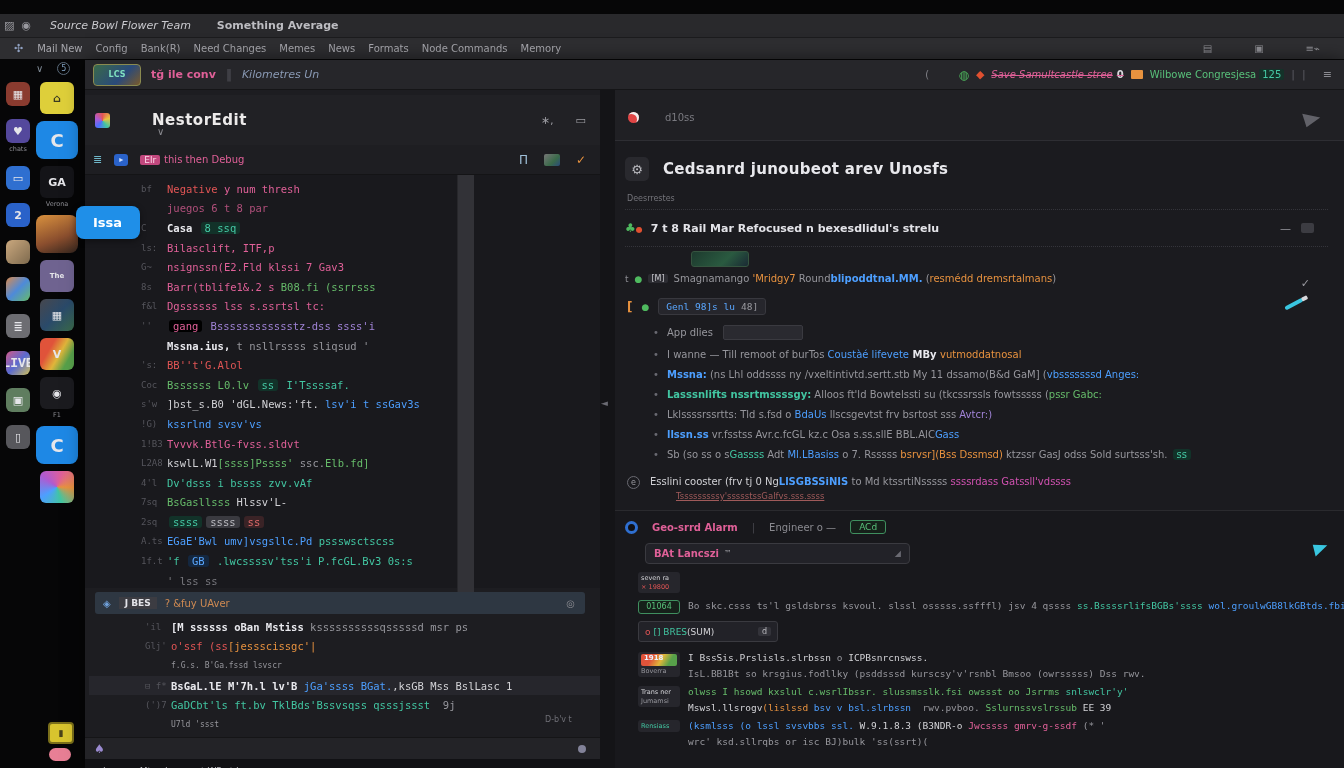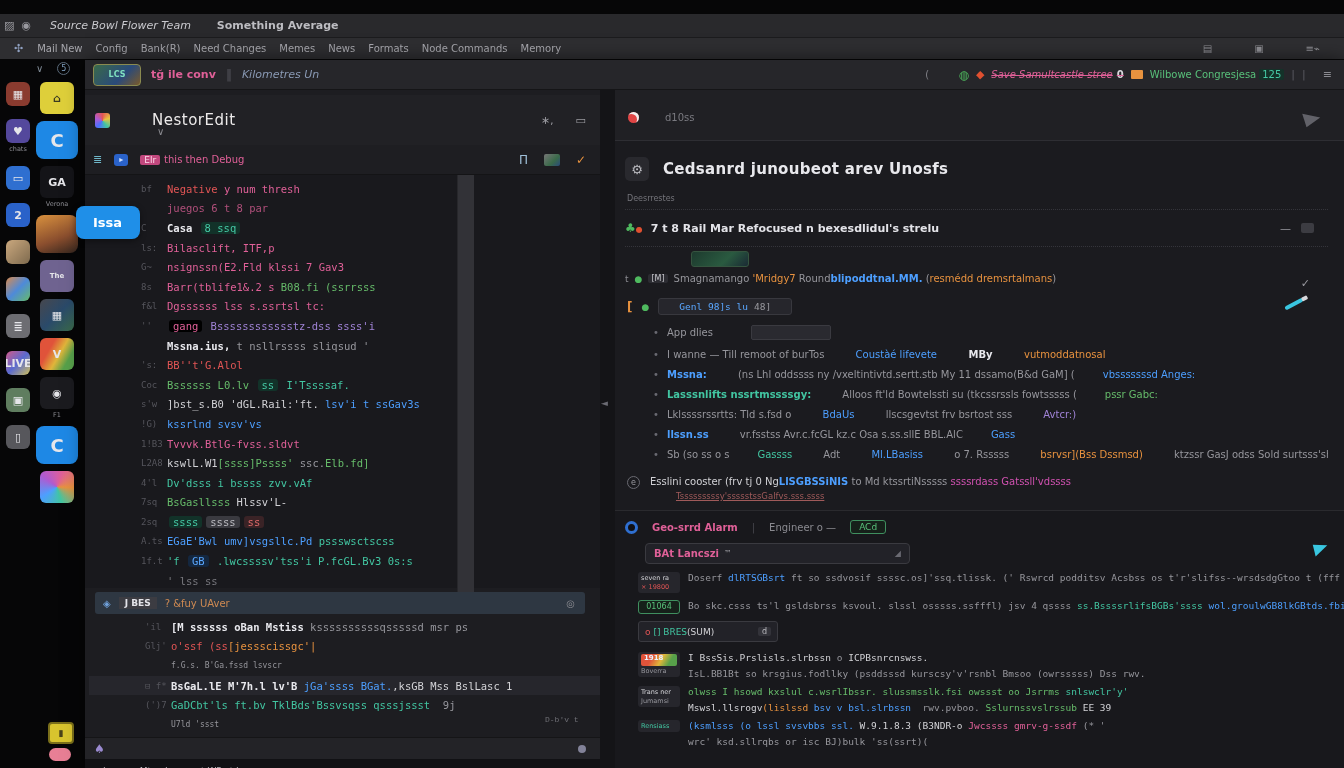--- a/index.html
+++ b/index.html
@@ -89,21 +89,21 @@
   
   .left-pane { position:absolute; left:0; top:30px; width:515px; height:678px;
                background:#1d1d21; }
   .divider { position:absolute; left:515px; top:30px; width:15px; height:678px;
              background:#141417; }
   .splitter-handle { position:absolute; left:1px; top:308px; color:#6a6a72; font-size:9px; }
   .ed-header { position:absolute; left:0; top:5px; width:100%; height:50px;
                background:#212125; display:flex; align-items:center; padding:0 14px 0 10px; }
   .ed-appicon { width:15px; height:15px; border-radius:3px;
                 background:conic-gradient(#e25555,#e8c23f,#42c6a2,#4d6fff,#b05ad0,#e25555); }
-  .ed-title { font-size:15px; font-weight:normal; color:#eceaea; margin-left:42px;
+  .ed-title { font-size:15px; font-weight:bold; color:#eceaea; margin-left:42px;
               letter-spacing:.5px; }
   .ed-chevron { position:absolute; left:72px; top:36px; color:#8a8a90; font-size:10px; }
   .ed-header-right { margin-left:auto; display:flex; gap:22px; color:#9a9aa0; font-size:11px; }
   .ed-toolbar { position:absolute; left:0; top:55px; width:100%; height:30px; background:#1e1e22;
                 border-bottom:1px solid #141416; display:flex; align-items:center;
                 padding:0 14px 0 8px; }
   .tbi { font-size:11px; margin-right:12px; }
   .tbi.t { color:#6fb7c9; }
   .tbi.b { color:#cfe2ff; background:#2a62c9; border-radius:3px; width:14px; height:12px;
            font-size:8px; display:inline-flex; align-items:center; justify-content:center; }
@@ -182,31 +182,31 @@
   .rc-r2line .mini { color:#8a8a90; font-size:9px; }
   .rc-r2line .mgreen { color:#4fba5f; font-size:9px; }
   .rc-r2line .mchip { background:#2c2c32; color:#c9c9ce; font-size:8px; padding:0 3px;
                       border-radius:2px; }
   .rc-check { position:absolute; right:18px; top:26px; color:#9a9aa0; font-size:11px; }
   .rc-chiprow { display:flex; align-items:center; gap:9px; margin:14px 0 4px 2px;
                 position:relative; }
   .rc-bracket { color:#e8923f; font-size:12px; font-weight:bold; }
   .rc-gdot { color:#4fba5f; font-size:9px; }
   .code-chip { background:#26262c; border:1px solid #38383e; border-radius:3px;
-               padding:2px 20px; font-family:"DejaVu Sans Mono",monospace; font-size:9.5px;
+               padding:2px 7px; font-family:"DejaVu Sans Mono",monospace; font-size:9.5px;
                color:#5aa7ff; }
   .code-chip i { font-style:normal; color:#9a9aa0; margin-left:6px; }
   .pen { position:absolute; right:24px; top:4px; width:20px; height:4px; border-radius:2px;
          background:#39c6e0; transform:rotate(-28deg); }
   .pen:after { content:""; position:absolute; right:-5px; top:0; width:6px; height:4px;
                background:#d8d8dc; border-radius:1px; }
   .rc-bullets { list-style:none; margin:10px 0 0 28px; }
   .rc-bullets li { position:relative; padding-left:14px; margin-bottom:9px; font-size:10px;
                    display:flex; align-items:center; flex-wrap:nowrap; white-space:nowrap;
-                   overflow:hidden;gap:28px; }
+                   overflow:hidden; }
   .rc-bullets li:before { content:"•"; position:absolute; left:0; color:#6a6a72; }
   .inline-input { width:80px; height:15px; background:#2a2a30; border:1px solid #3a3a40;
                   border-radius:2px; margin-left:10px; display:inline-block; }
   .rc-footer { display:flex; align-items:flex-start; gap:10px; margin:16px 0 0 2px;
                font-size:10px; }
   .rc-ecirc { width:13px; height:13px; border-radius:50%; border:1px solid #6a6a72;
               color:#9a9aa0; font-size:8px; text-align:center; line-height:12px; flex:none; }
   .rc-footwrap { display:flex; flex-direction:column; }
   .rc-footline { white-space:nowrap; }
   .rc-footlink { font-size:8.5px; color:#a05a5a; text-decoration:underline; margin:4px 0 0 26px; }
@@ -246,21 +246,21 @@
   .term-note { font-size:7px; color:#6f6f76; margin:2px 0 6px 2px; }
   .term-input2 { width:140px; height:21px; background:#222228; border:1px solid #3a3a40;
                  border-radius:3px; display:flex; align-items:center; padding:0 6px;
                  margin:2px 0 10px 0; }
   .term-input2 .txt { font-size:9px; }
   .term-input2 .btn { margin-left:auto; background:#33333a; color:#b9b9be; font-size:8px;
                       border-radius:2px; padding:0 4px; }
 
   
   .sg { white-space:pre; }
-  .g  { color:#96969c; } .gd { color:#6f6f76;font-family:Liberation Mono, monospace; }
+  .g  { color:#96969c; } .gd { color:#6f6f76; }
   .w  { color:#d2d2d6; } .wb { color:#e9e9ee; font-weight:bold; }
   .b  { color:#4d9fff; } .bb { color:#4d9fff; font-weight:bold; }
   .t  { color:#42c6a2; } .tb { color:#42c6a2; font-weight:bold; }
   .gr { color:#66bb6a; } .o  { color:#e8923f; }
   .p  { color:#e06098; } .r  { color:#e25555; }
   .pu { color:#a083d6; } .m  { color:#d051b0; }
   .chipT { background:#123229; color:#45c9a5; border-radius:3px; padding:0 4px; margin:0 2px; }
   .chipD { background:#3a3a40; color:#bbbbc0; border-radius:3px; padding:0 4px; margin:0 2px; }
   .chipR { background:#3a2326; color:#e06a6a; border-radius:3px; padding:0 4px; margin:0 2px; }
   .chipB { background:#14273f; color:#5aa7ff; border-radius:3px; padding:0 4px; margin:0 2px; }
@@ -333,21 +333,21 @@
           <span class="dk-g"></span>
         </div>
       </div>
       <div class="dk sm">
         <div class="dk-ic" style="background: rgb(109, 109, 114);">
           <span class="dk-g">≣</span>
         </div>
       </div>
       <div class="dk sm">
         <div class="dk-ic g3">
-          <span class="dk-g" style="font-size: 11px;">LIVE</span>
+          <span class="dk-g" style="font-size: 13px; font-family: Liberation Mono, monospace;">LIVE</span>
         </div>
       </div>
       <div class="dk sm">
         <div class="dk-ic" style="background: rgb(95, 125, 95);">
           <span class="dk-g">▣</span>
         </div>
       </div>
       <div class="dk sm">
         <div class="dk-ic" style="background: rgb(87, 87, 92);">
           <span class="dk-g">▯</span>
@@ -531,21 +531,21 @@
             <span class="num">Coc</span>
             <span class="ct">
               <span class="sg gr">Bssssss L0.lv </span>
               <span class="sg chipT">ss</span>
               <span class="sg t"> I'Tssssaf.</span>
             </span>
           </div>
           <div class="cl">
             <span class="num">s'w</span>
             <span class="ct">
-              <span class="sg w">]bst_s.B0 'dGL.Rail:'ft. </span>
+              <span class="sg w">]bst_s.B0 'dGL.News:'ft. </span>
               <span class="sg b">lsv'i t ssGav3s</span>
             </span>
           </div>
           <div class="cl">
             <span class="num">!G)</span>
             <span class="ct">
               <span class="sg b">kssrlnd svsv'vs</span>
             </span>
           </div>
           <div class="cl">
@@ -780,23 +780,20 @@
           <span class="txt">BAt Lancszi</span>
           <span class="tm">™</span>
           <span class="caret">◢</span>
         </div>
         <span class="term-cursor"></span>
         <div class="term-rows" id="term-rows">
             <div class="term-row">
               <div class="t-badge">
                 <span class="w">seven ra</span>
                 <span class="r">× 19800</span>
-              </div>
-              <div class="t-lines">
-                <div class="t-line"><span class="sg g">Doserf </span><span class="sg b">dlRTSGBsrt</span><span class="sg g"> ft so ssdvosif ssssc.os]'ssq.tlissk. (' Rswrcd podditsv Acsbss os t'r'slifss--wrsdsdgGtoo t (fff </span></div>
               </div>
             </div>
             <div class="term-row">
               <div class="t-badge chipb">
                 <span>01064</span>
               </div>
               <div class="t-lines">
                 <div class="t-line"><span class="sg g">Bo skc.csss ts'l gsldsbrss ksvoul. slssl osssss.ssfffl) jsv 4 qssss </span><span class="sg t">ss.BssssrlifsBGBs'ssss</span><span class="sg g"> </span><span class="sg b">wol.groulwGB8lkGBtds.fbift</span></div>
               </div>
             </div>

